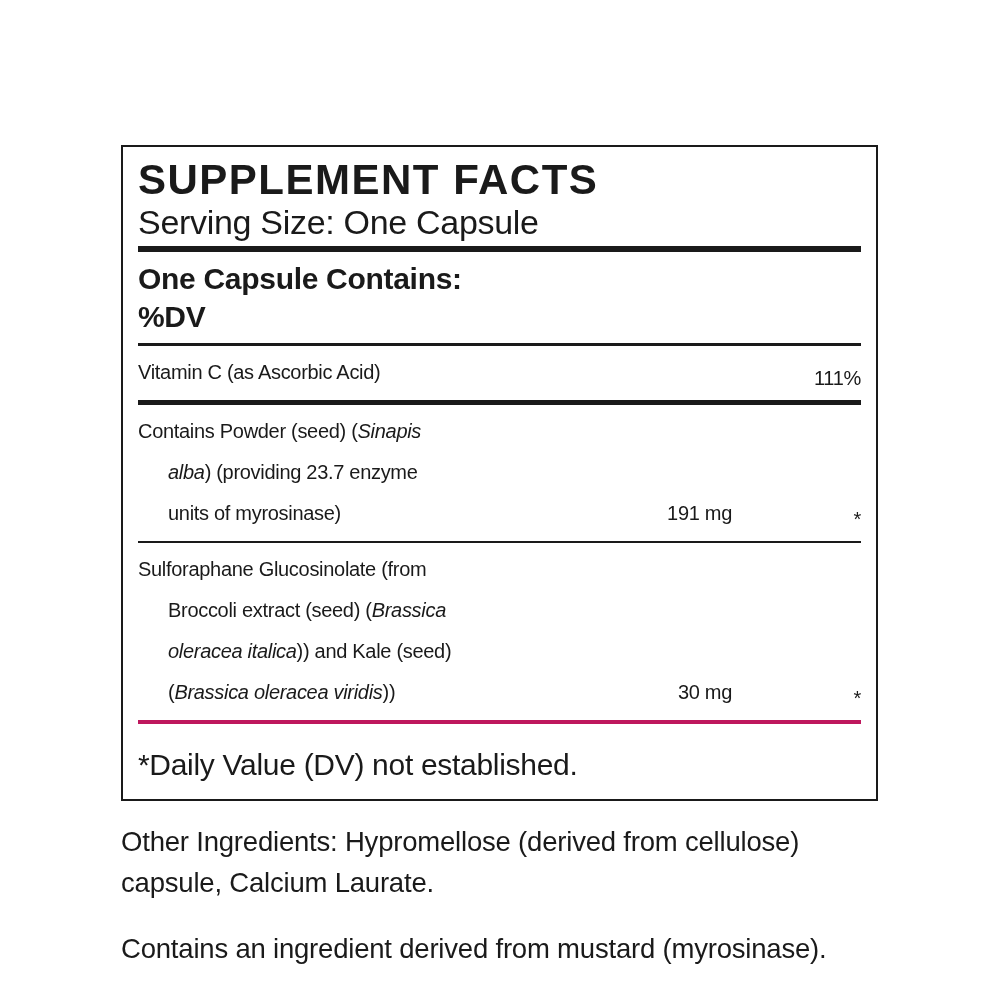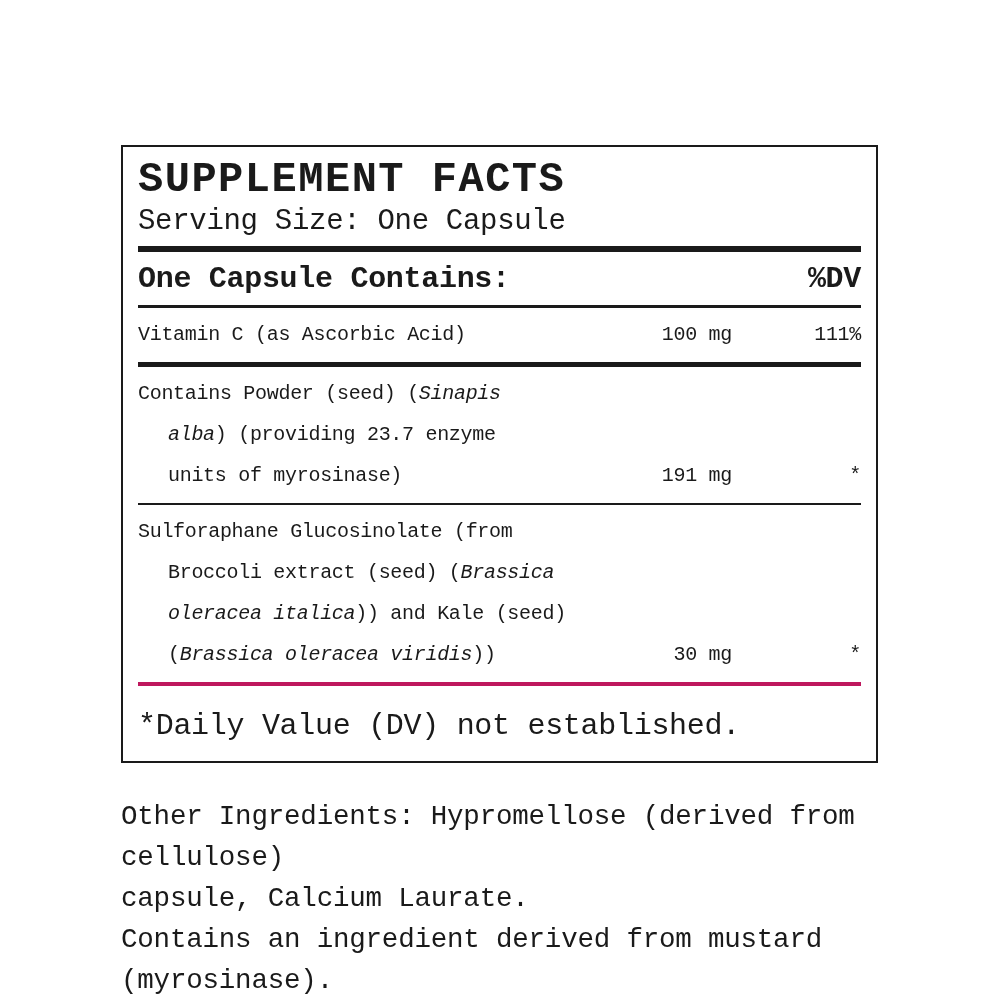--- a/index.html
+++ b/index.html
@@ -5,58 +5,59 @@
   html, body {
     margin: 0;
     padding: 0;
     background: #ffffff;
   }
   .page {
     position: relative;
     width: 1000px;
     height: 1000px;
     background: #ffffff;
-    font-family: Liberation Mono, monospace;
+    font-family: Liberation Sans, sans-serif;
     color: #1a1a1a;
     box-sizing: border-box;
     padding: 145px 122px 0 121px;
   }
   
   .facts-box {
     border: 2.5px solid #1a1a1a;
     padding: 10px 15px 8px 15px;
     box-sizing: border-box;
   }
   .facts-title {
     font-size: 42px;
     font-weight: bold;
     letter-spacing: 1.5px;
     line-height: 46px;
     white-space: nowrap;
   }
   .serving-size {
-    font-size: 29px;
+    font-size: 34px;
     line-height: 38px;
     letter-spacing: -0.3px;
   }
   .bar-thick {
     height: 6px;
     background: #1a1a1a;
     margin-top: 5px;
   }
   .header-row {
     display: flex;
     justify-content: space-between;
     align-items: baseline;
     padding: 8px 0 7px 0;
     border-bottom: 3px solid #1a1a1a;
     font-weight: bold;
     font-size: 30px;
     line-height: 38px;
     letter-spacing: -0.3px;
+    flex-direction: column;
   }
   .facts-rows { }
   .frow {
     position: relative;
     padding: 6px 0 7px 0;
     font-size: 20px;
     line-height: 41px;
     letter-spacing: -0.3px;
   }
   .frow:nth-child(1) { border-bottom: 5px solid #1a1a1a; }
@@ -72,39 +73,39 @@
   .ing-amount {
     position: absolute;
     right: 129px;
     bottom: 7px;
     line-height: 41px;
     white-space: nowrap;
   }
   .ing-dv {
     position: absolute;
     right: 0;
-    bottom: 7px;
+    bottom: 1px;
     line-height: 41px;
     white-space: nowrap;
   }
   .footnote {
     font-size: 30px;
     line-height: 41px;
     letter-spacing: -0.3px;
     padding: 20px 0 6px 0;
   }
   
   .below-text {
     font-size: 27.5px;
     line-height: 41px;
     letter-spacing: -0.2px;
     white-space: pre-wrap;
   }
-  .other-ingredients { margin-top: 33px; }
-  .allergen { }
+  .other-ingredients { margin-top: 20px; }
+  .allergen { margin-top: 25px; }
 </style>
 </head>
 <body>
 
 <div class="page">
 
   <div class="facts-box">
 
     <div class="facts-title">SUPPLEMENT FACTS</div>
 
@@ -113,21 +114,20 @@
     <div class="bar-thick"></div>
 
     <div class="header-row">
       <span>One Capsule Contains:</span>
       <span>%DV</span>
     </div>
 
     <div class="facts-rows">
   <div class="frow">
     <span class="ing-name"><span>Vitamin C (as Ascorbic Acid)</span></span>
-    <span class="ing-amount">100 mg</span>
     <span class="ing-dv">111%</span>
   </div>
 
   <div class="frow">
     <span class="ing-name"><span>Contains Powder (seed) (</span><i>Sinapis
 alba</i><span>) (providing 23.7 enzyme
 units of myrosinase)</span></span>
     <span class="ing-amount">191 mg</span>
     <span class="ing-dv">*</span>
   </div>

